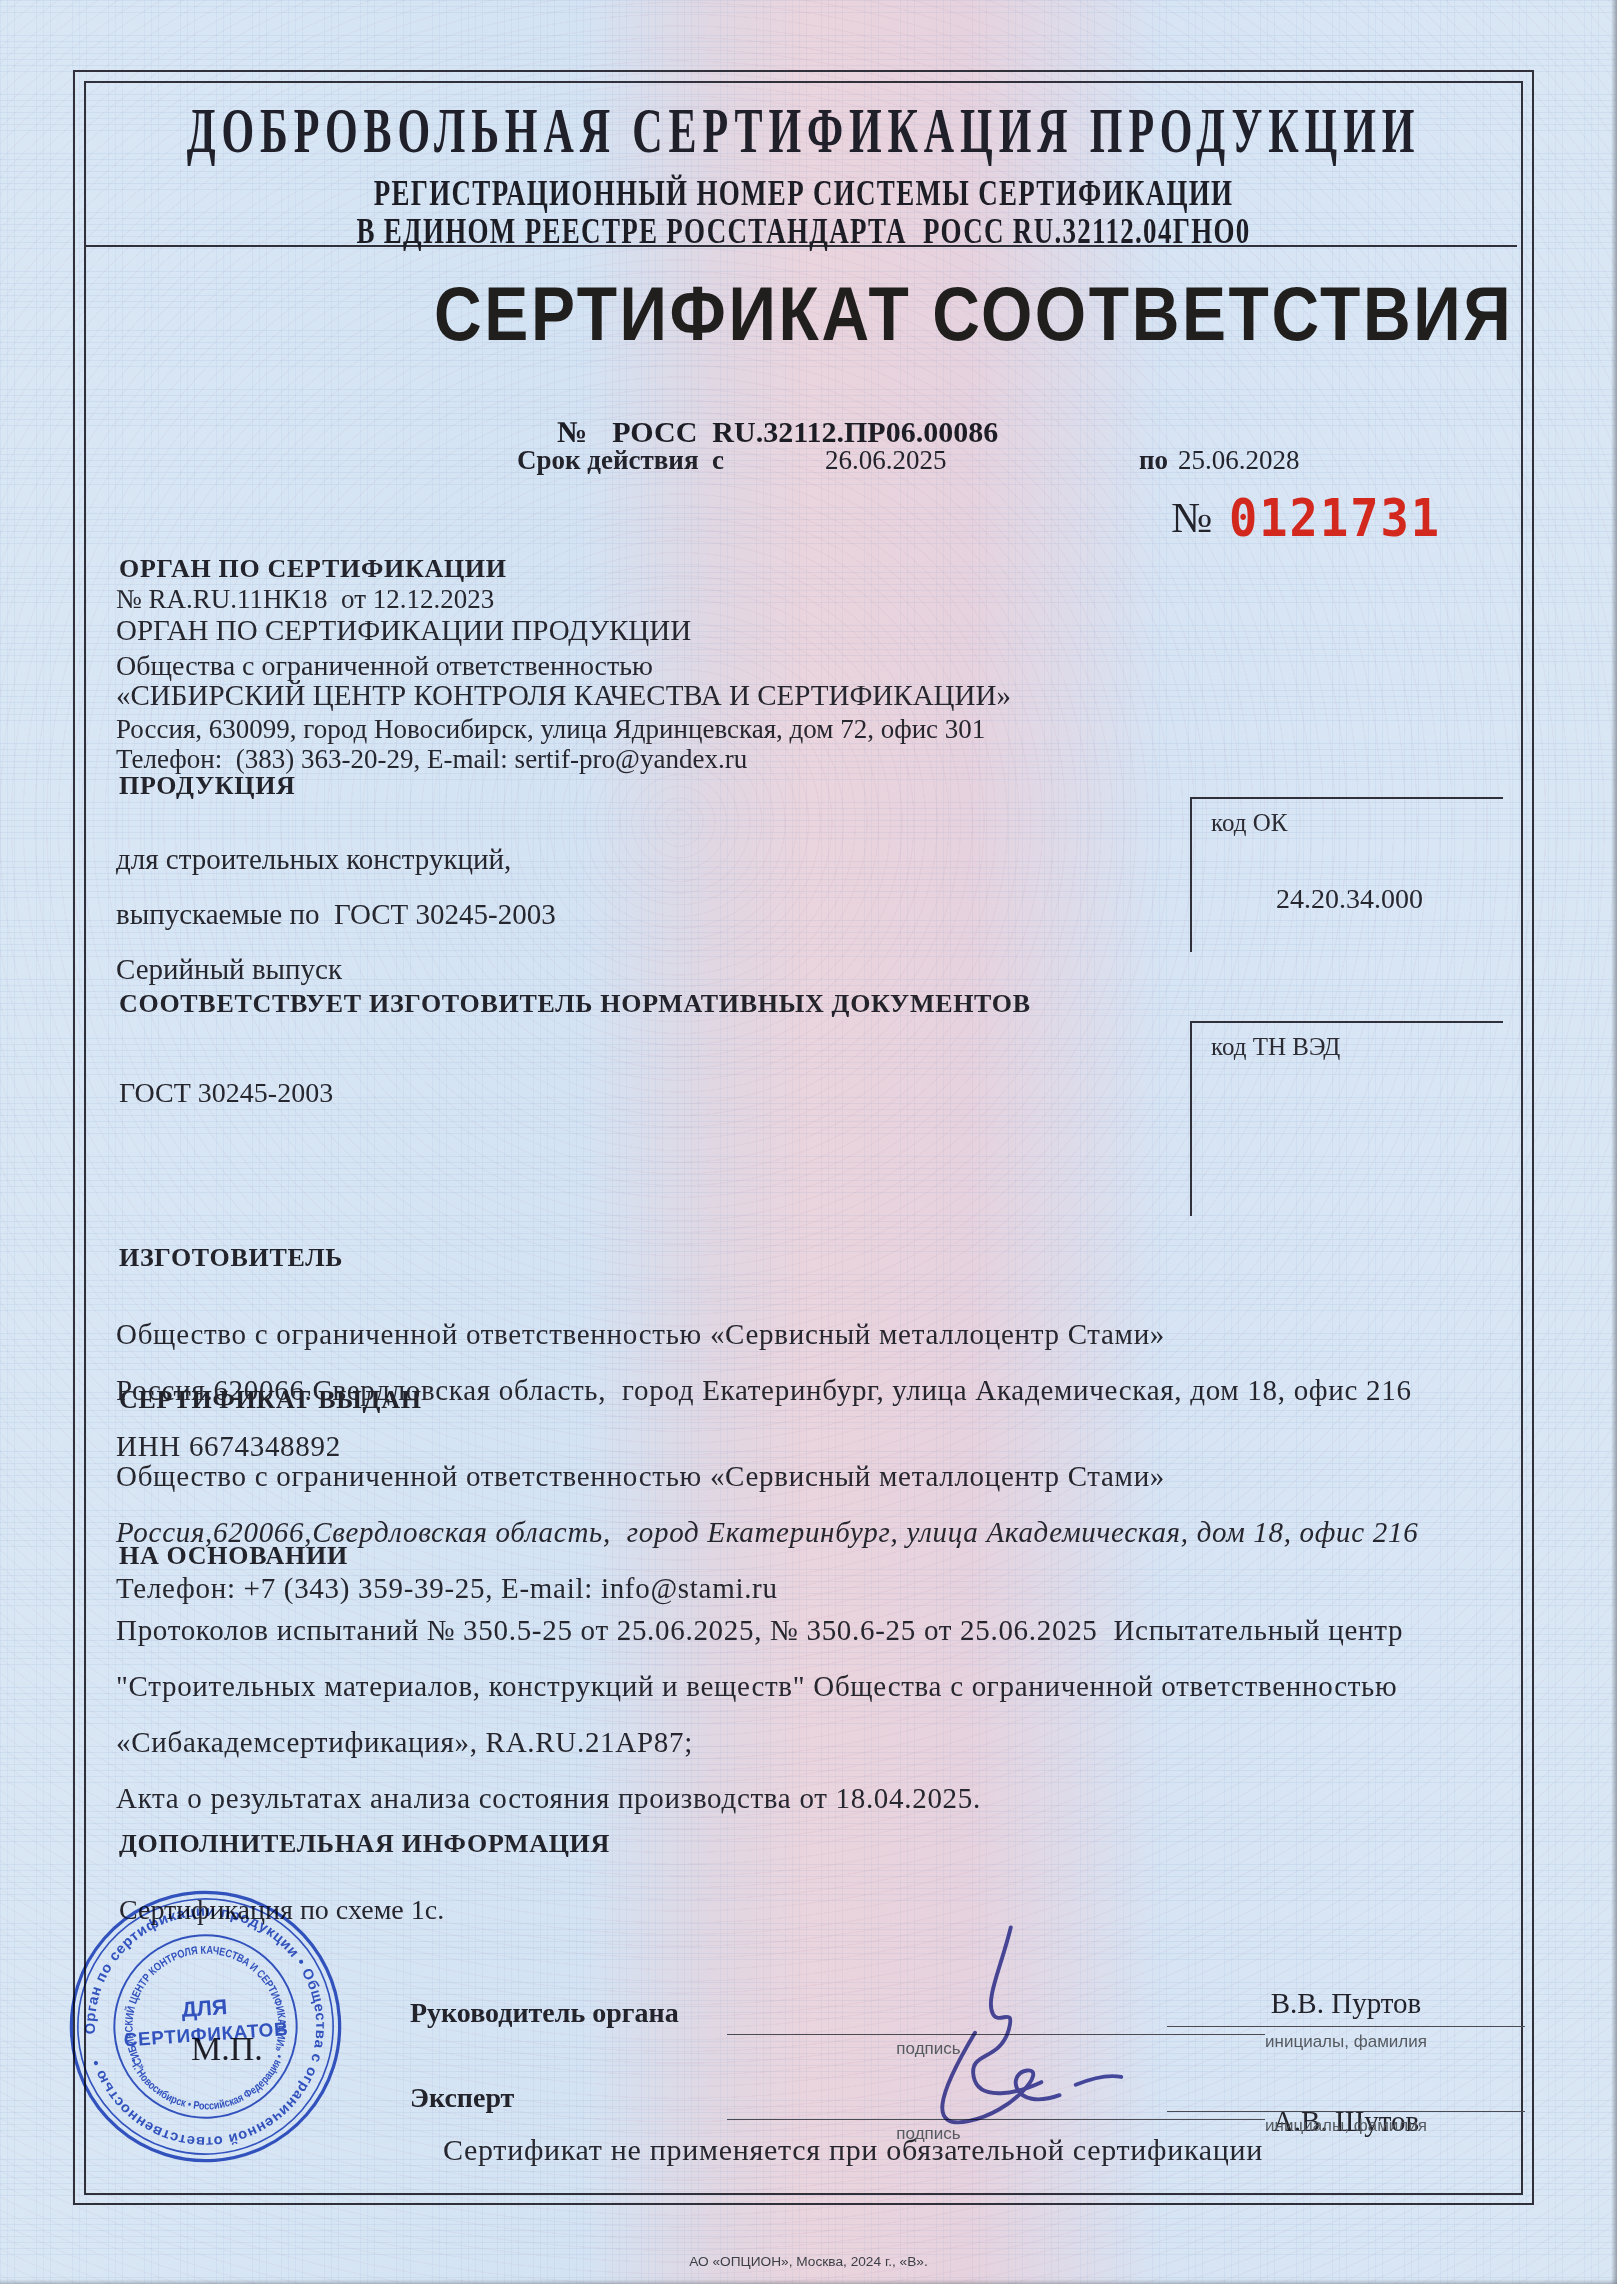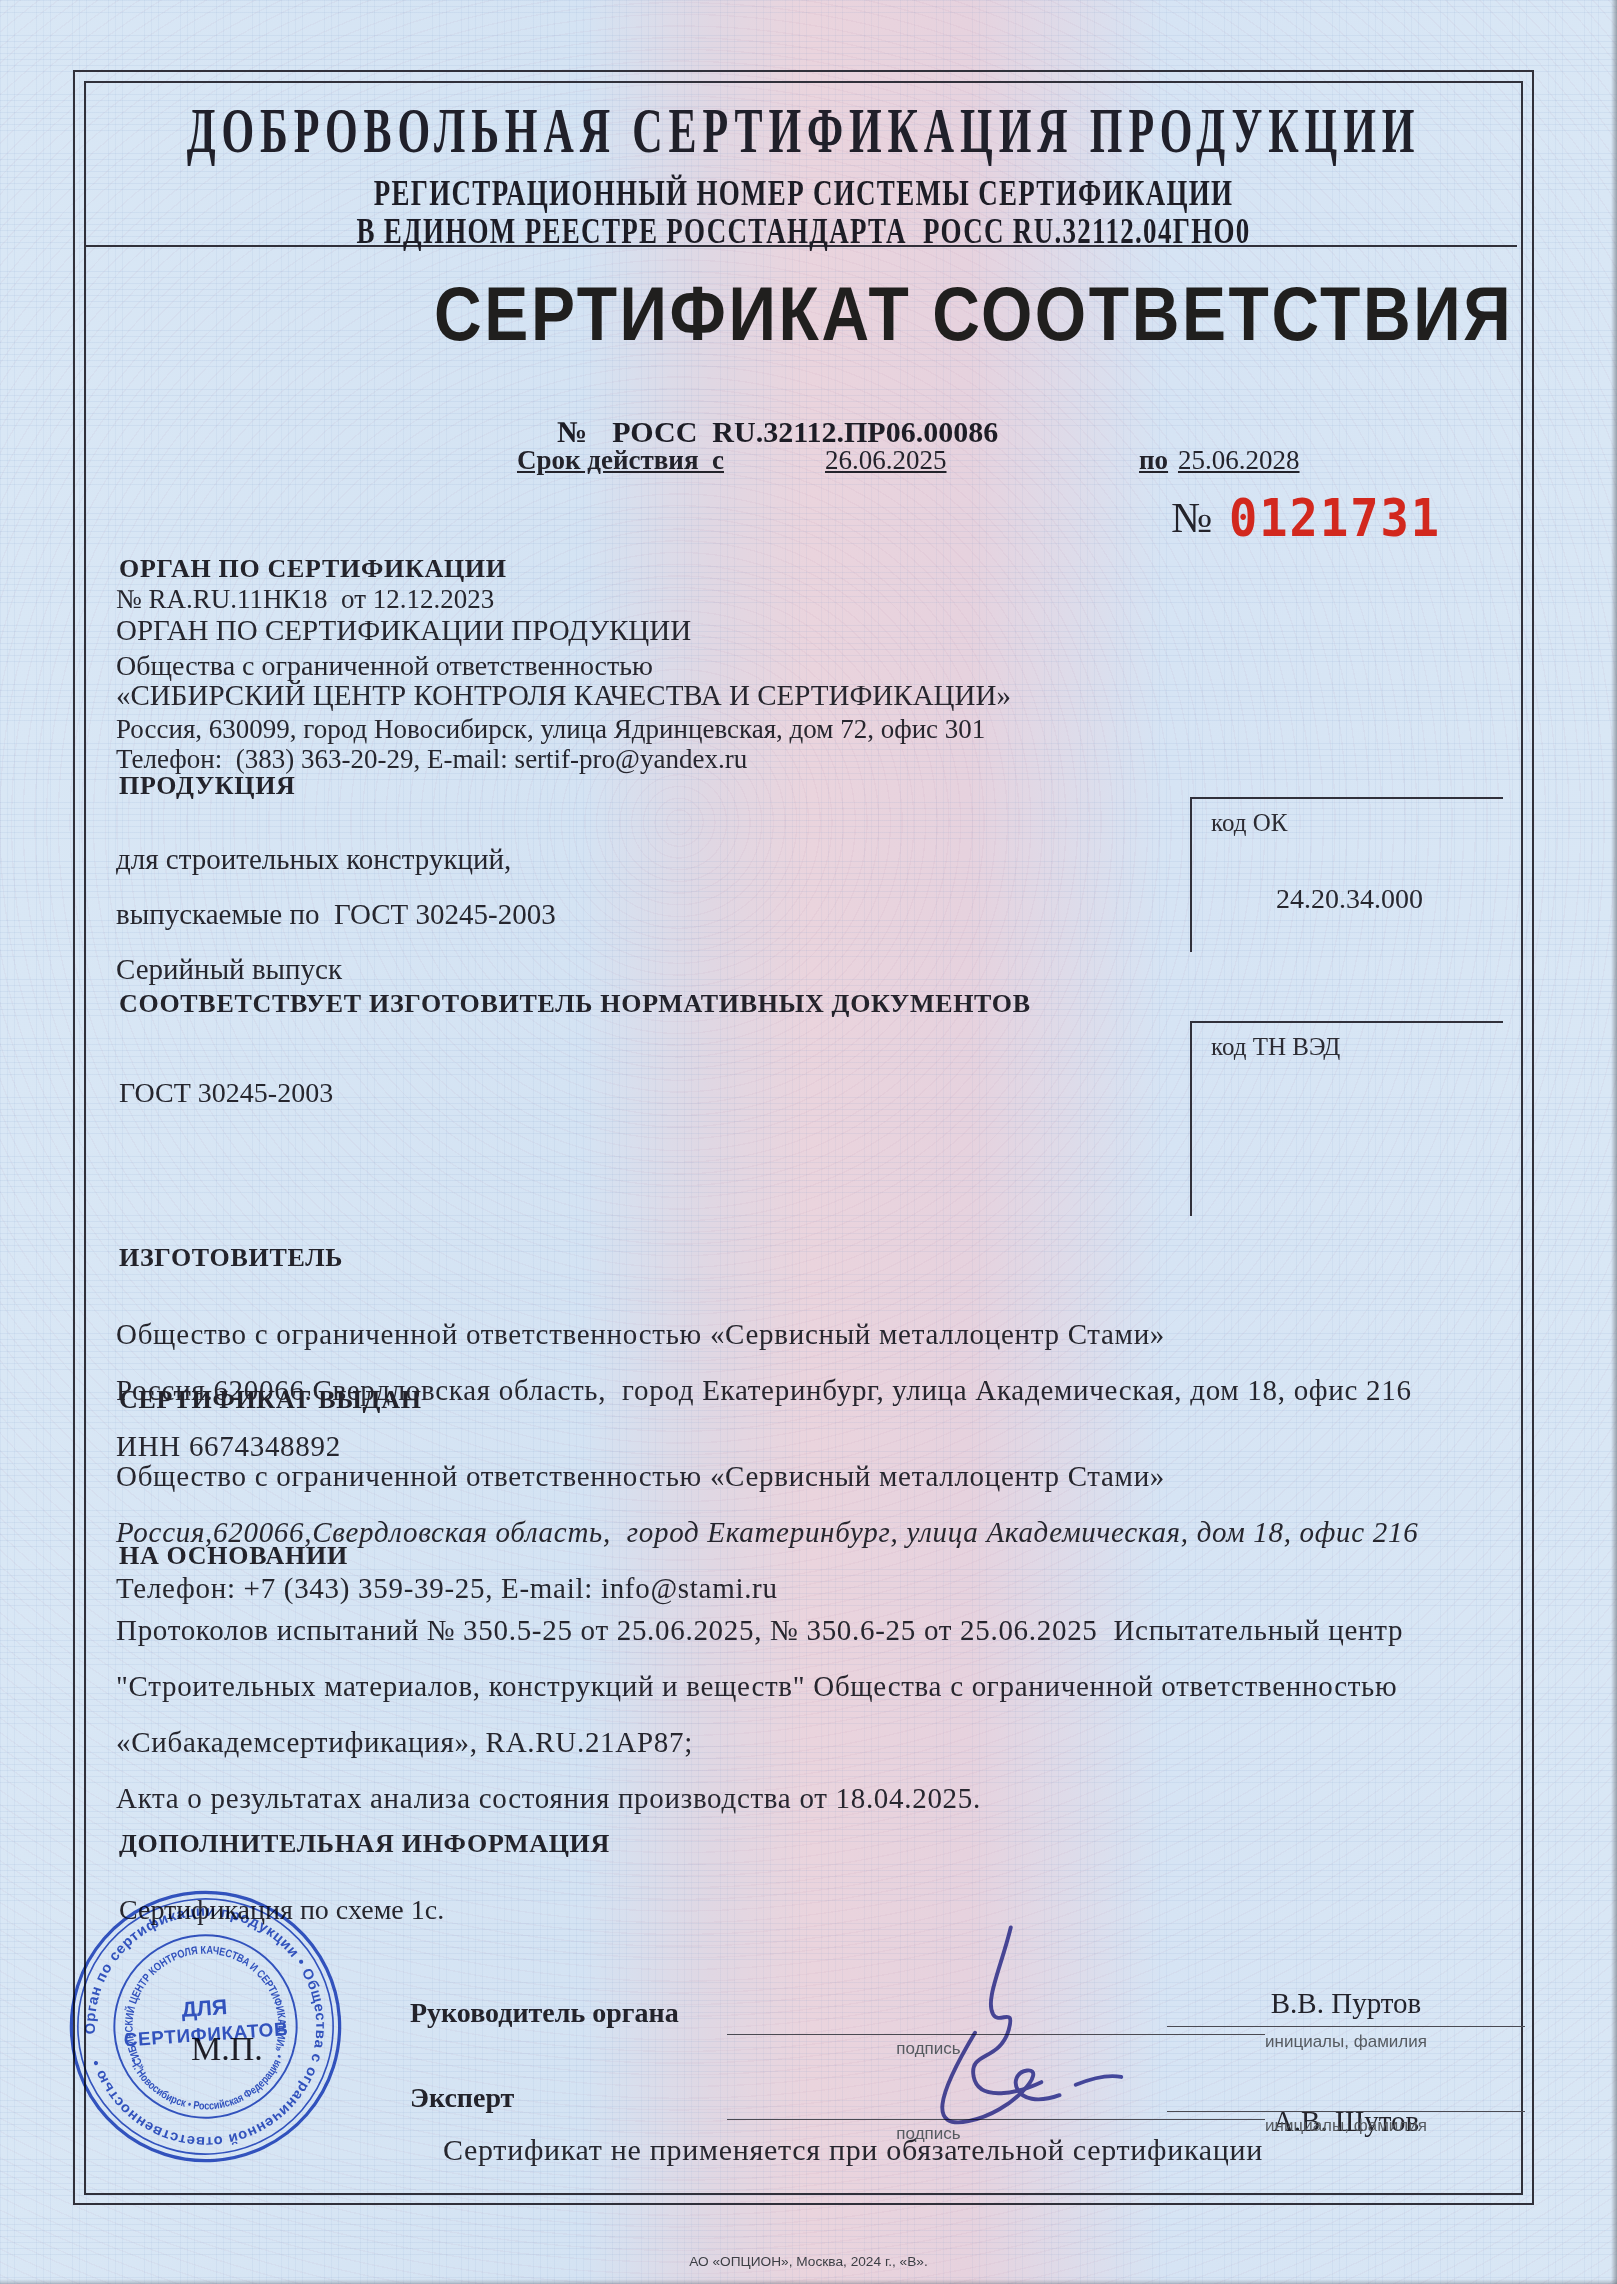--- a/index.html
+++ b/index.html
@@ -26,21 +26,21 @@
     font:700 42px "Liberation Serif",serif;letter-spacing:5.9px;
     transform:scaleY(1.5);transform-origin:top center;color:#20202a;}
   .hdr23{left:86px;width:1435px;text-align:center;
     font:700 27px "Liberation Serif",serif;letter-spacing:1.3px;
     transform:scaleY(1.3);transform-origin:top center;color:#1d1d26;}
   .title{left:434px;top:269px;
     font:800 66px "Liberation Sans",sans-serif;letter-spacing:2.6px;
     transform:scaleY(1.16);transform-origin:top left;color:#201f1e;}
   .regline{left:527px;top:381px;font:700 30px "Liberation Serif",serif;color:#1d1d26;}
   .regline .lbl{margin-right:25px;}
-  .validity{font:400 27px "Liberation Serif",serif;color:#23232b;text-decoration:underline;}
+  .validity{font:400 27px "Liberation Serif",serif;color:#23232b;}
   .v-bold{font-weight:700;}
   .blankno-lbl{left:1171px;top:493px;font:400 43px "Liberation Serif",serif;color:#23232b;}
   .blankno-val{left:1229px;top:488px;font:700 47px "DejaVu Sans Mono",monospace;
     color:#d2281e;letter-spacing:2px;transform:scaleY(1.08);transform-origin:top left;}
 
   .sec{left:119px;font:700 26px "Liberation Serif",serif;letter-spacing:0.7px;color:#23232b;}
   .bodyline{font:400 27px "Liberation Serif",serif;color:#26262e;}
   .big{font-size:29px;}
   .codebox-label{font:400 25px "Liberation Serif",serif;color:#2b2b33;}
   .codebox-val{font:400 28px "Liberation Serif",serif;color:#26262e;}

